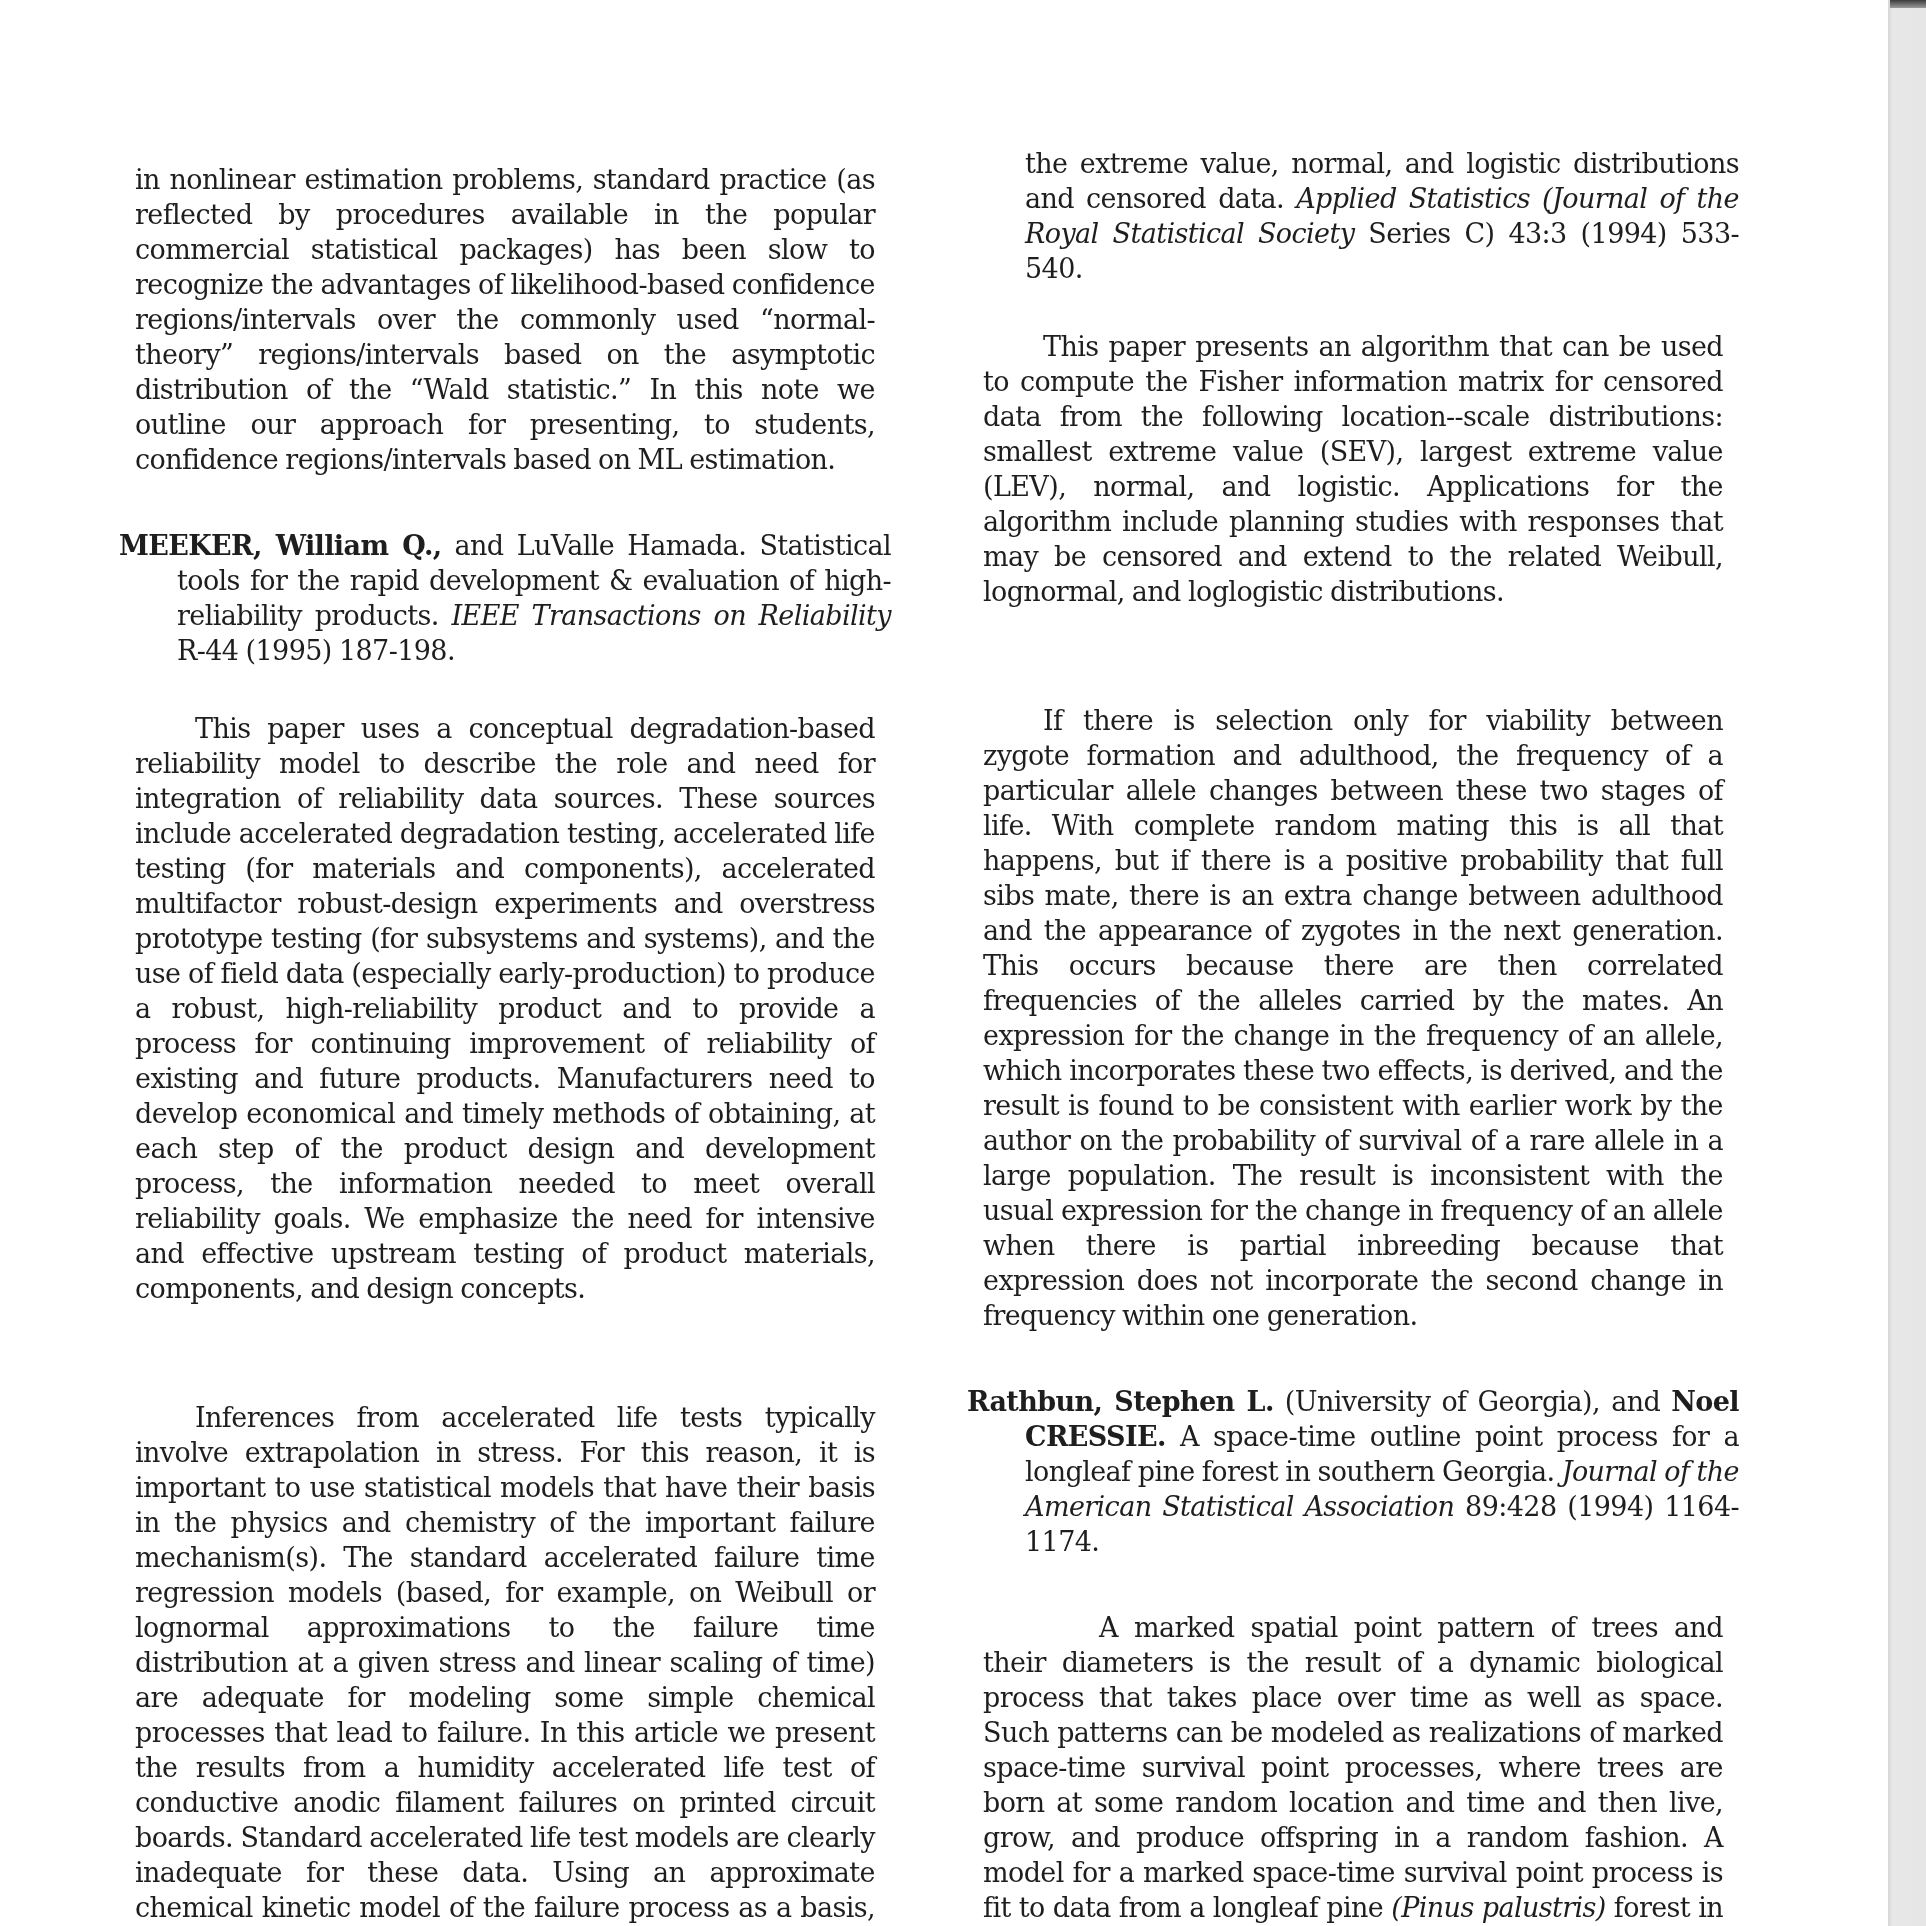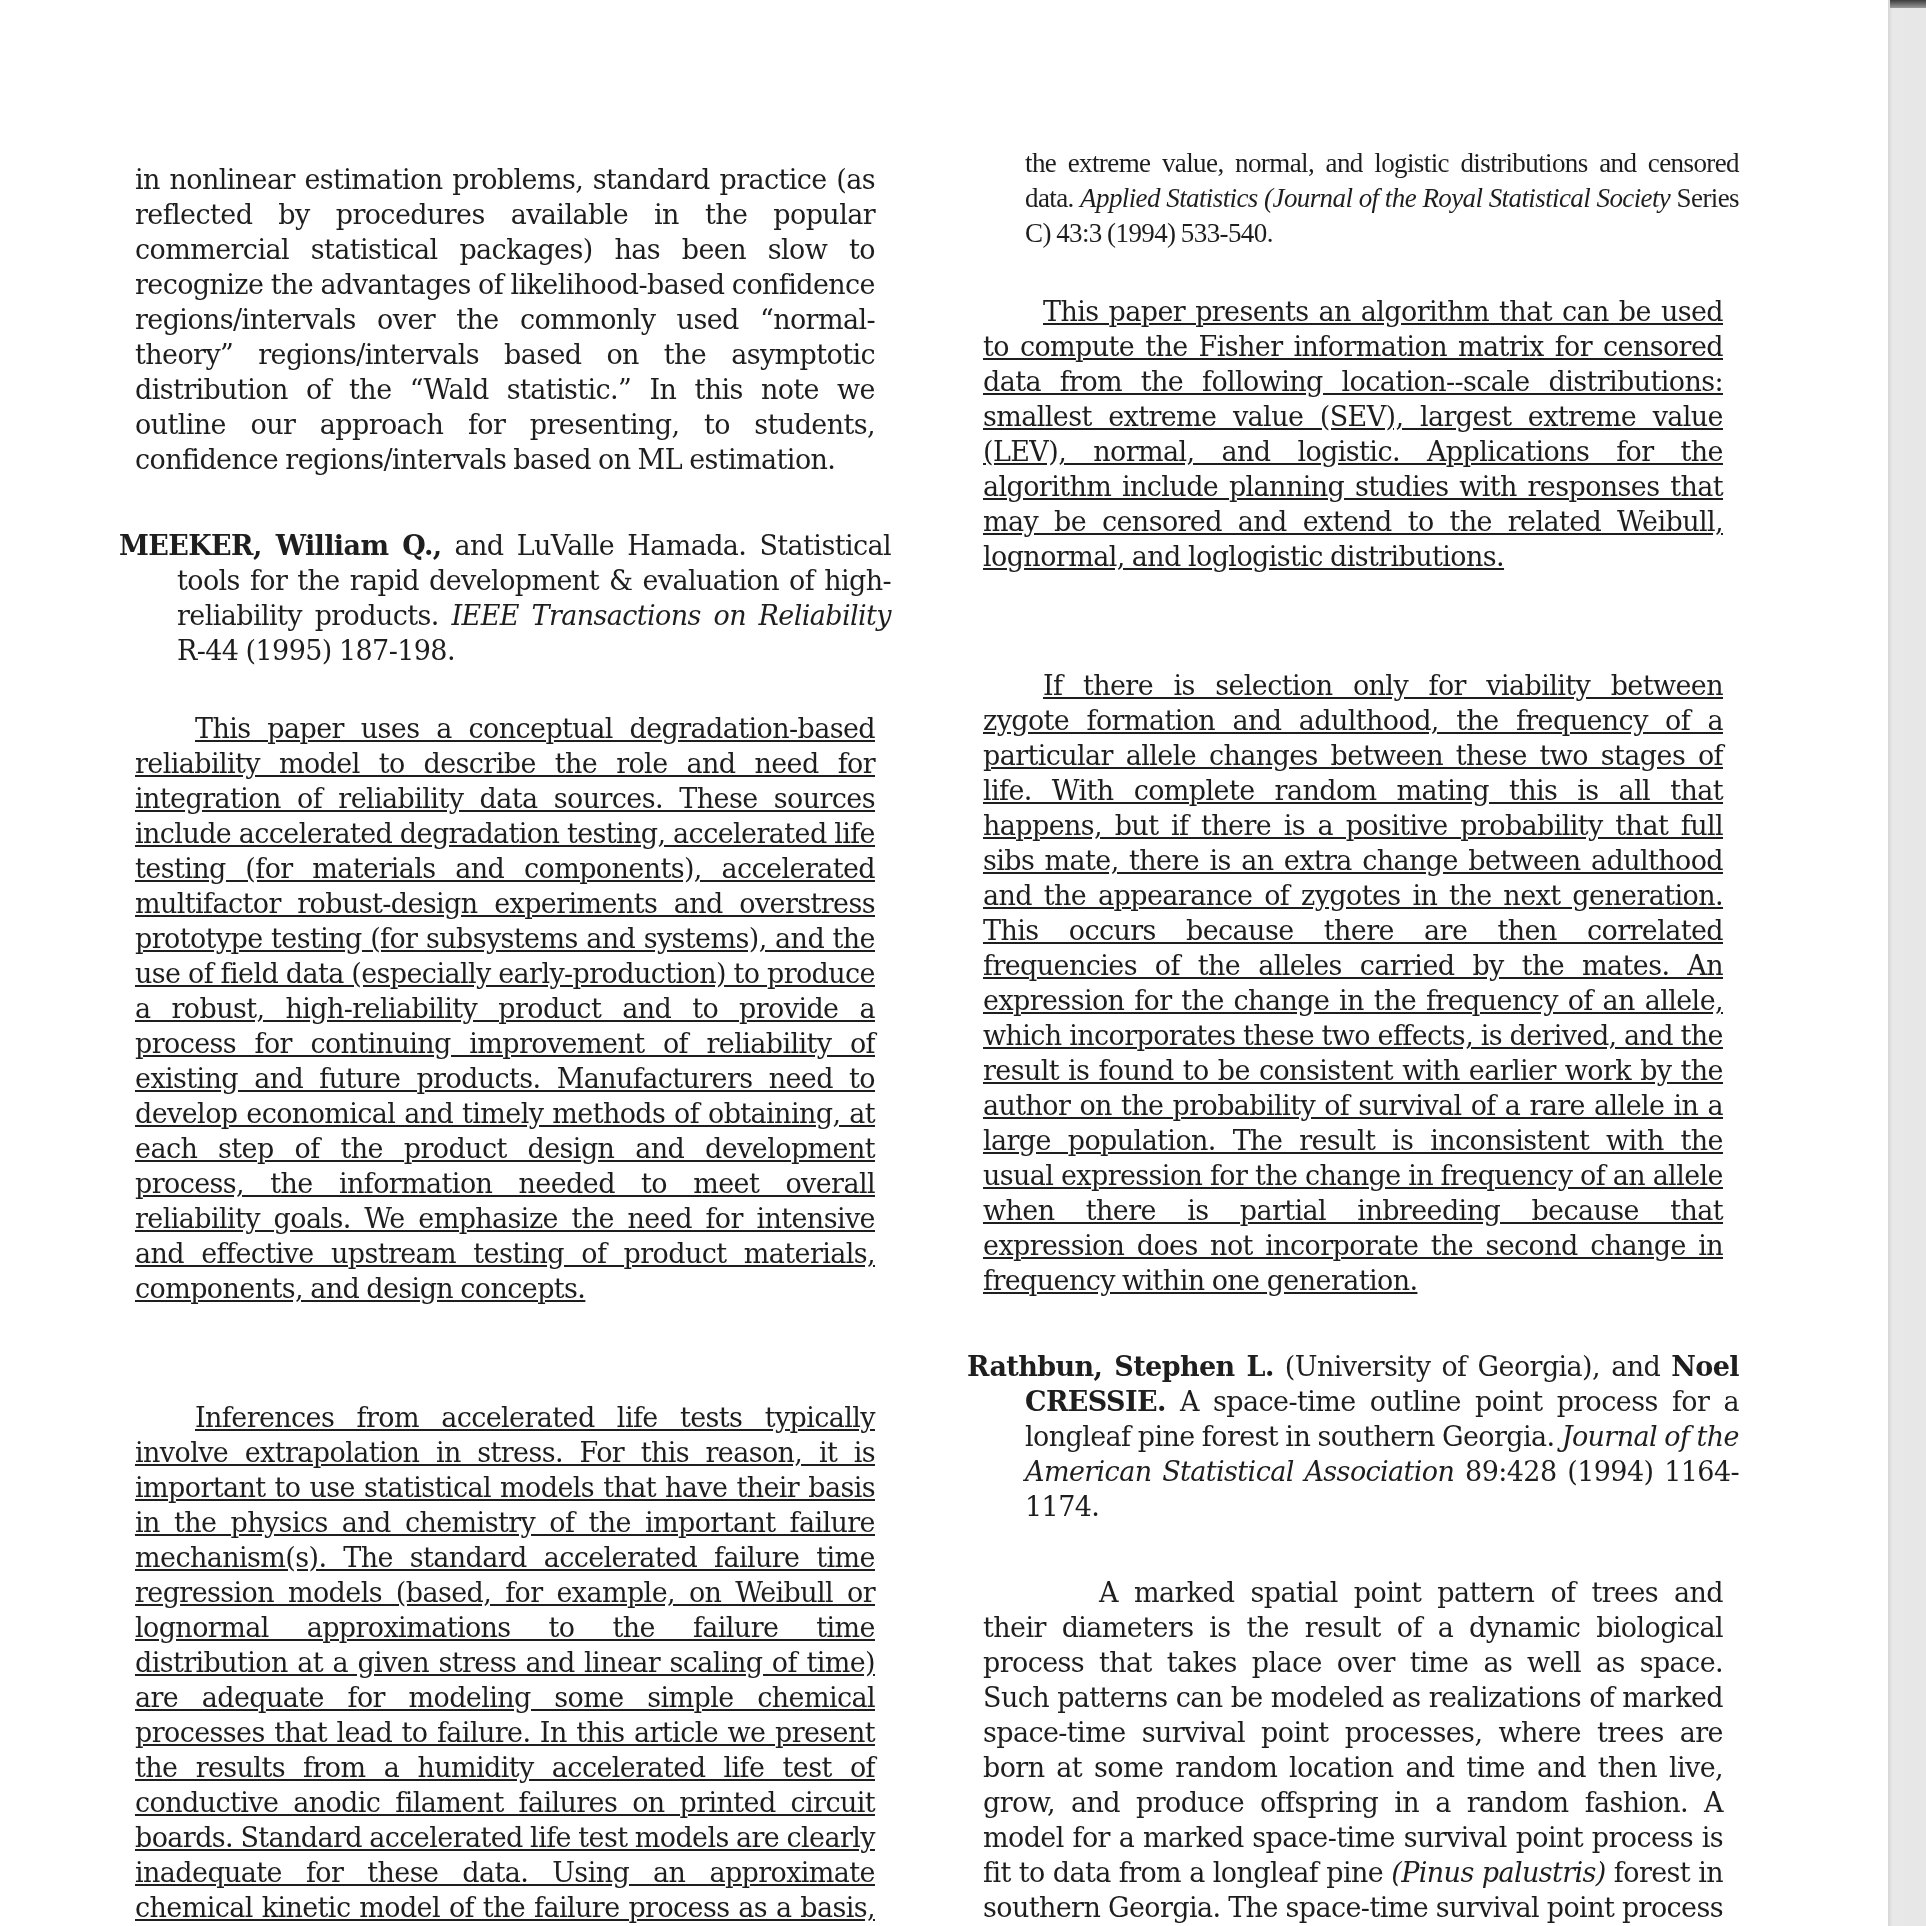--- a/index.html
+++ b/index.html
@@ -22,21 +22,21 @@
     background: linear-gradient(to bottom, #3c3c3c, #9a9a9a);
   }
   .column {
     position: absolute; top: 146px; width: 772px;
     font-size: 27px; line-height: 35px; text-align: justify;
     letter-spacing: -0.6px; word-spacing: -0.8px;
   }
   .col-left { left: 119px; }
   .col-right { left: 967px; }
   .para { margin: 16px; text-indent: 0; }
-  .para.indent { text-indent: 60px; text-decoration: underline; }
+  .para.indent { text-indent: 60px; }
   .para.indent-big { text-indent: 116px; }
   .gap { height: 35px; }
   .gap-sm { height: 27px; }
   .citation { margin: 0; padding-left: 58px; text-indent: -58px; text-align: justify; }
   .b { font-weight: bold; }
   .i { font-style: italic; }
 </style>
 </head>
 <body>
 
@@ -56,21 +56,21 @@
   <p class="para indent">This paper uses a conceptual degradation-based reliability model to describe the role and need for integration of reliability data sources. These sources include accelerated degradation testing, accelerated life testing (for materials and components), accelerated multifactor robust-design experiments and overstress prototype testing (for subsystems and systems), and the use of field data (especially early-production) to produce a robust, high-reliability product and to provide a process for continuing improvement of reliability of existing and future products. Manufacturers need to develop economical and timely methods of obtaining, at each step of the product design and development process, the information needed to meet overall reliability goals. We emphasize the need for intensive and effective upstream testing of product materials, components, and design concepts.</p>
 
   <div class="gap"></div>
 
   <div class="gap-sm"></div>
   <p class="para indent">Inferences from accelerated life tests typically involve extrapolation in stress. For this reason, it is important to use statistical models that have their basis in the physics and chemistry of the important failure mechanism(s). The standard accelerated failure time regression models (based, for example, on Weibull or lognormal approximations to the failure time distribution at a given stress and linear scaling of time) are adequate for modeling some simple chemical processes that lead to failure. In this article we present the results from a humidity accelerated life test of conductive anodic filament failures on printed circuit boards. Standard accelerated life test models are clearly inadequate for these data. Using an approximate chemical kinetic model of the failure process as a basis, we derive an alternative, more general, class of accelerated life test models. We illustrate the use of likelihood based methods to estimate the model parameters. The new models fit the data better than the traditional accelerated life test models and provide extrapolations that are more consistent with actual field data.</p>
 
 </div>
 
 <div class="column col-right">
-  <p class="citation" style="padding-left:58px;text-indent:0;font-family:Liberation Serif, serif;">
+  <p class="citation" style="padding-left:58px;text-indent:0;">
     <span>the extreme value, normal, and logistic distributions and censored data. </span><span class="i">Applied Statistics (Journal of the Royal Statistical Society</span><span> Series C) 43:3 (1994) 533-540.</span>
   </p>
   <div class="gap-sm"></div>
   <p class="para indent">This paper presents an algorithm that can be used to compute the Fisher information matrix for censored data from the following location--scale distributions: smallest extreme value (SEV), largest extreme value (LEV), normal, and logistic. Applications for the algorithm include planning studies with responses that may be censored and extend to the related Weibull, lognormal, and loglogistic distributions.</p>
 
   <div class="gap"></div>
 
   <div class="gap-sm"></div>
   <p class="para indent">If there is selection only for viability between zygote formation and adulthood, the frequency of a particular allele changes between these two stages of life. With complete random mating this is all that happens, but if there is a positive probability that full sibs mate, there is an extra change between adulthood and the appearance of zygotes in the next generation. This occurs because there are then correlated frequencies of the alleles carried by the mates. An expression for the change in the frequency of an allele, which incorporates these two effects, is derived, and the result is found to be consistent with earlier work by the author on the probability of survival of a rare allele in a large population. The result is inconsistent with the usual expression for the change in frequency of an allele when there is partial inbreeding because that expression does not incorporate the second change in frequency within one generation.</p>
 

